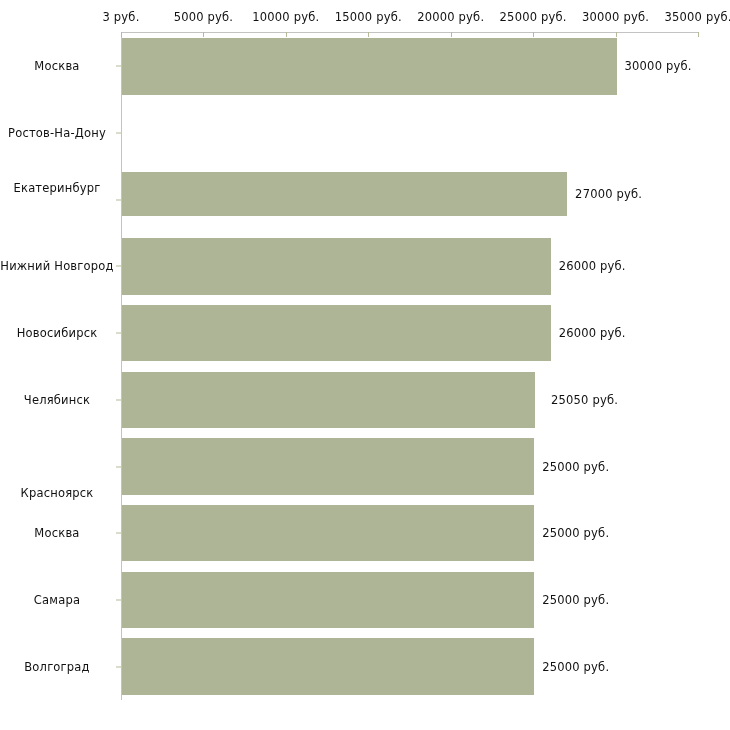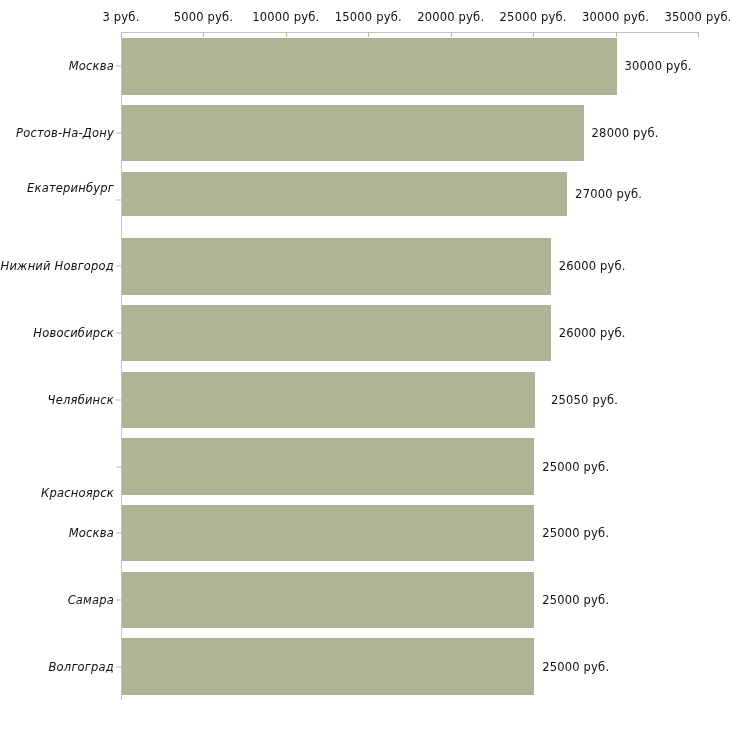--- a/index.html
+++ b/index.html
@@ -102,22 +102,21 @@
     position: absolute;
     left: 0;
     top: 0;
     width: 730px;
     height: 730px;
   }
   #cat-labels .cat-label {
     right: auto;
     left: 0;
     width: 114px;
-    text-align: right;
-    font-style: italic;
+    text-align: center;
   }
   .cat-tick {
     position: absolute;
     left: 116px;
     width: 5px;
     height: 1px;
     background: #b6ba9a;
     transform: translateY(-50%);
   }
 </style>
@@ -170,24 +169,20 @@
       <div class="cat-tick" style="top: 599.95px; background: rgb(182, 186, 154);"></div>
       <div class="cat-label" style="top: 666.65px;">Волгоград</div>
       <div class="cat-tick" style="top: 666.65px; background: rgb(182, 186, 154);"></div>
     </div>
 
   <div id="plot-area">
       <div class="bar-row" style="top: 5.16925px; height: 56.3615px;">
         <div class="bar" style="width: 494.571px; background: rgb(174, 180, 150);"></div>
         <div class="bar-value-label" style="left: 502.571px;">30000 руб.</div>
       </div>
-      <div class="bar-row" style="top: 71.8692px; height: 56.3615px;">
-        <div class="bar" style="width: 461.6px; background: rgb(174, 180, 150);"></div>
-        <div class="bar-value-label" style="left: 469.6px;">28000 руб.</div>
-      </div>
       <div class="bar-row" style="top: 138.569px; height: 44px;">
         <div class="bar" style="width: 445.114px; background: rgb(174, 180, 150);"></div>
         <div class="bar-value-label" style="left: 453.114px;">27000 руб.</div>
       </div>
       <div class="bar-row" style="top: 205.269px; height: 56.3615px;">
         <div class="bar" style="width: 428.629px; background: rgb(174, 180, 150);"></div>
         <div class="bar-value-label" style="left: 436.629px;">26000 руб.</div>
       </div>
       <div class="bar-row" style="top: 271.969px; height: 56.3615px;">
         <div class="bar" style="width: 428.629px; background: rgb(174, 180, 150);"></div>

